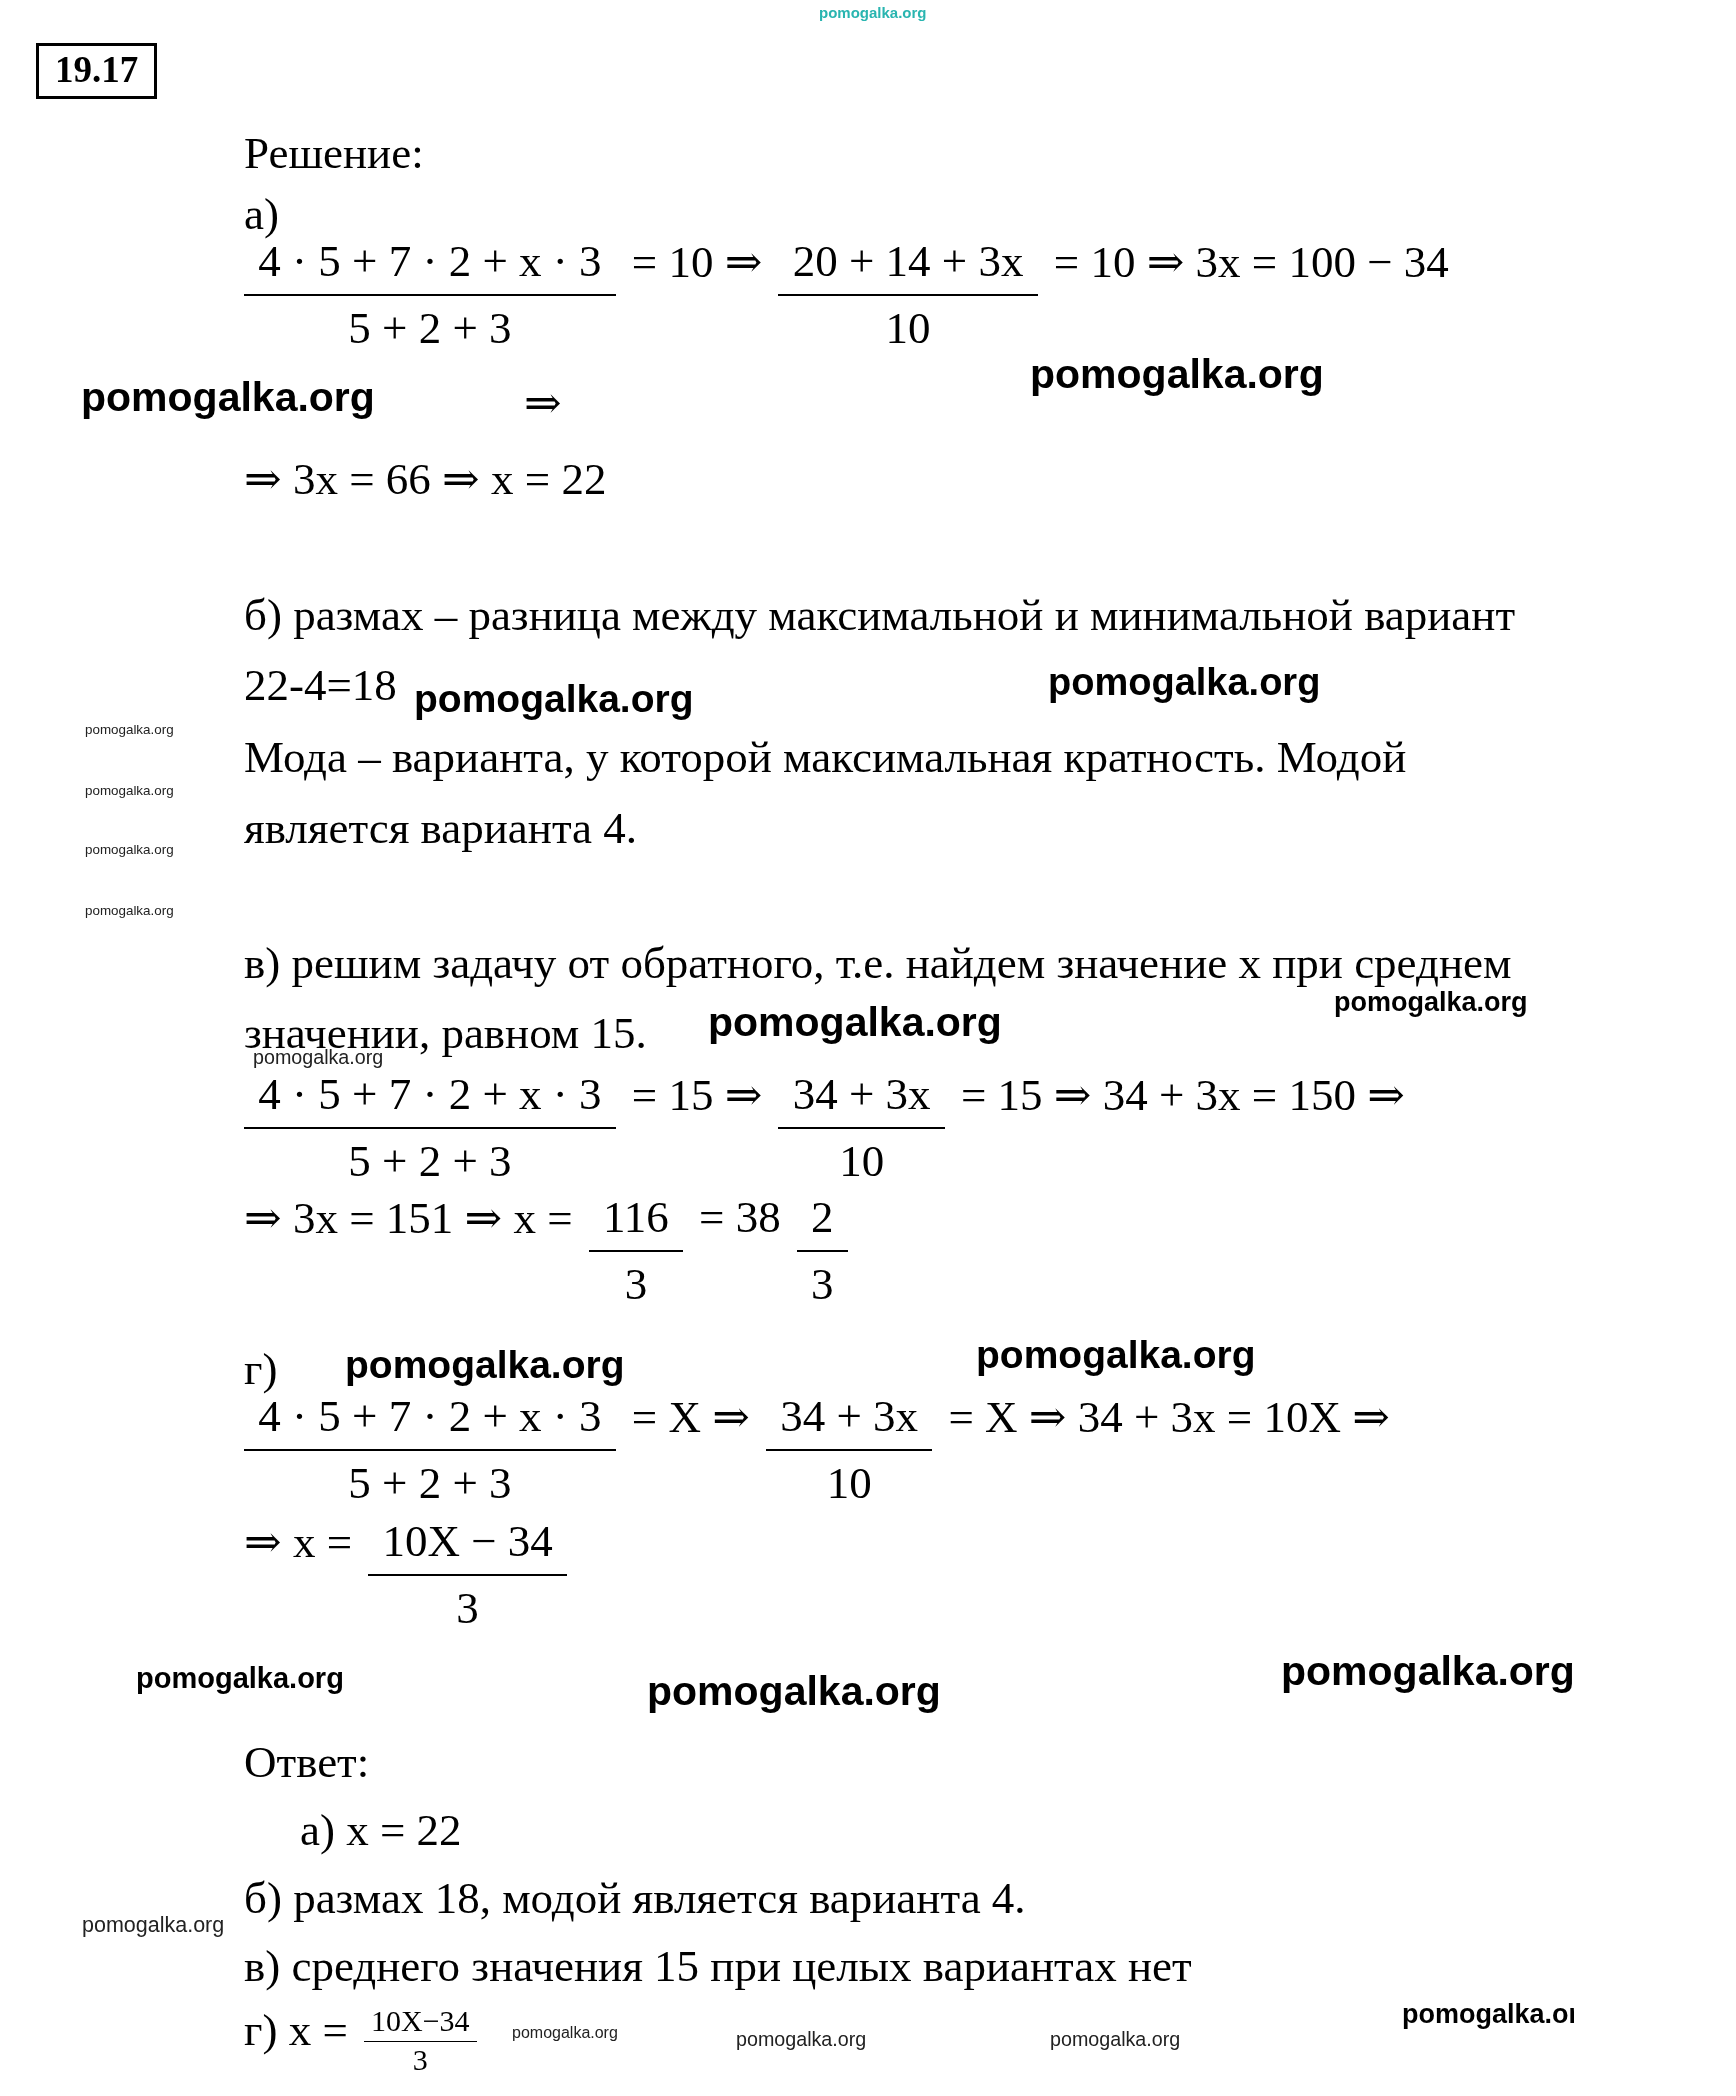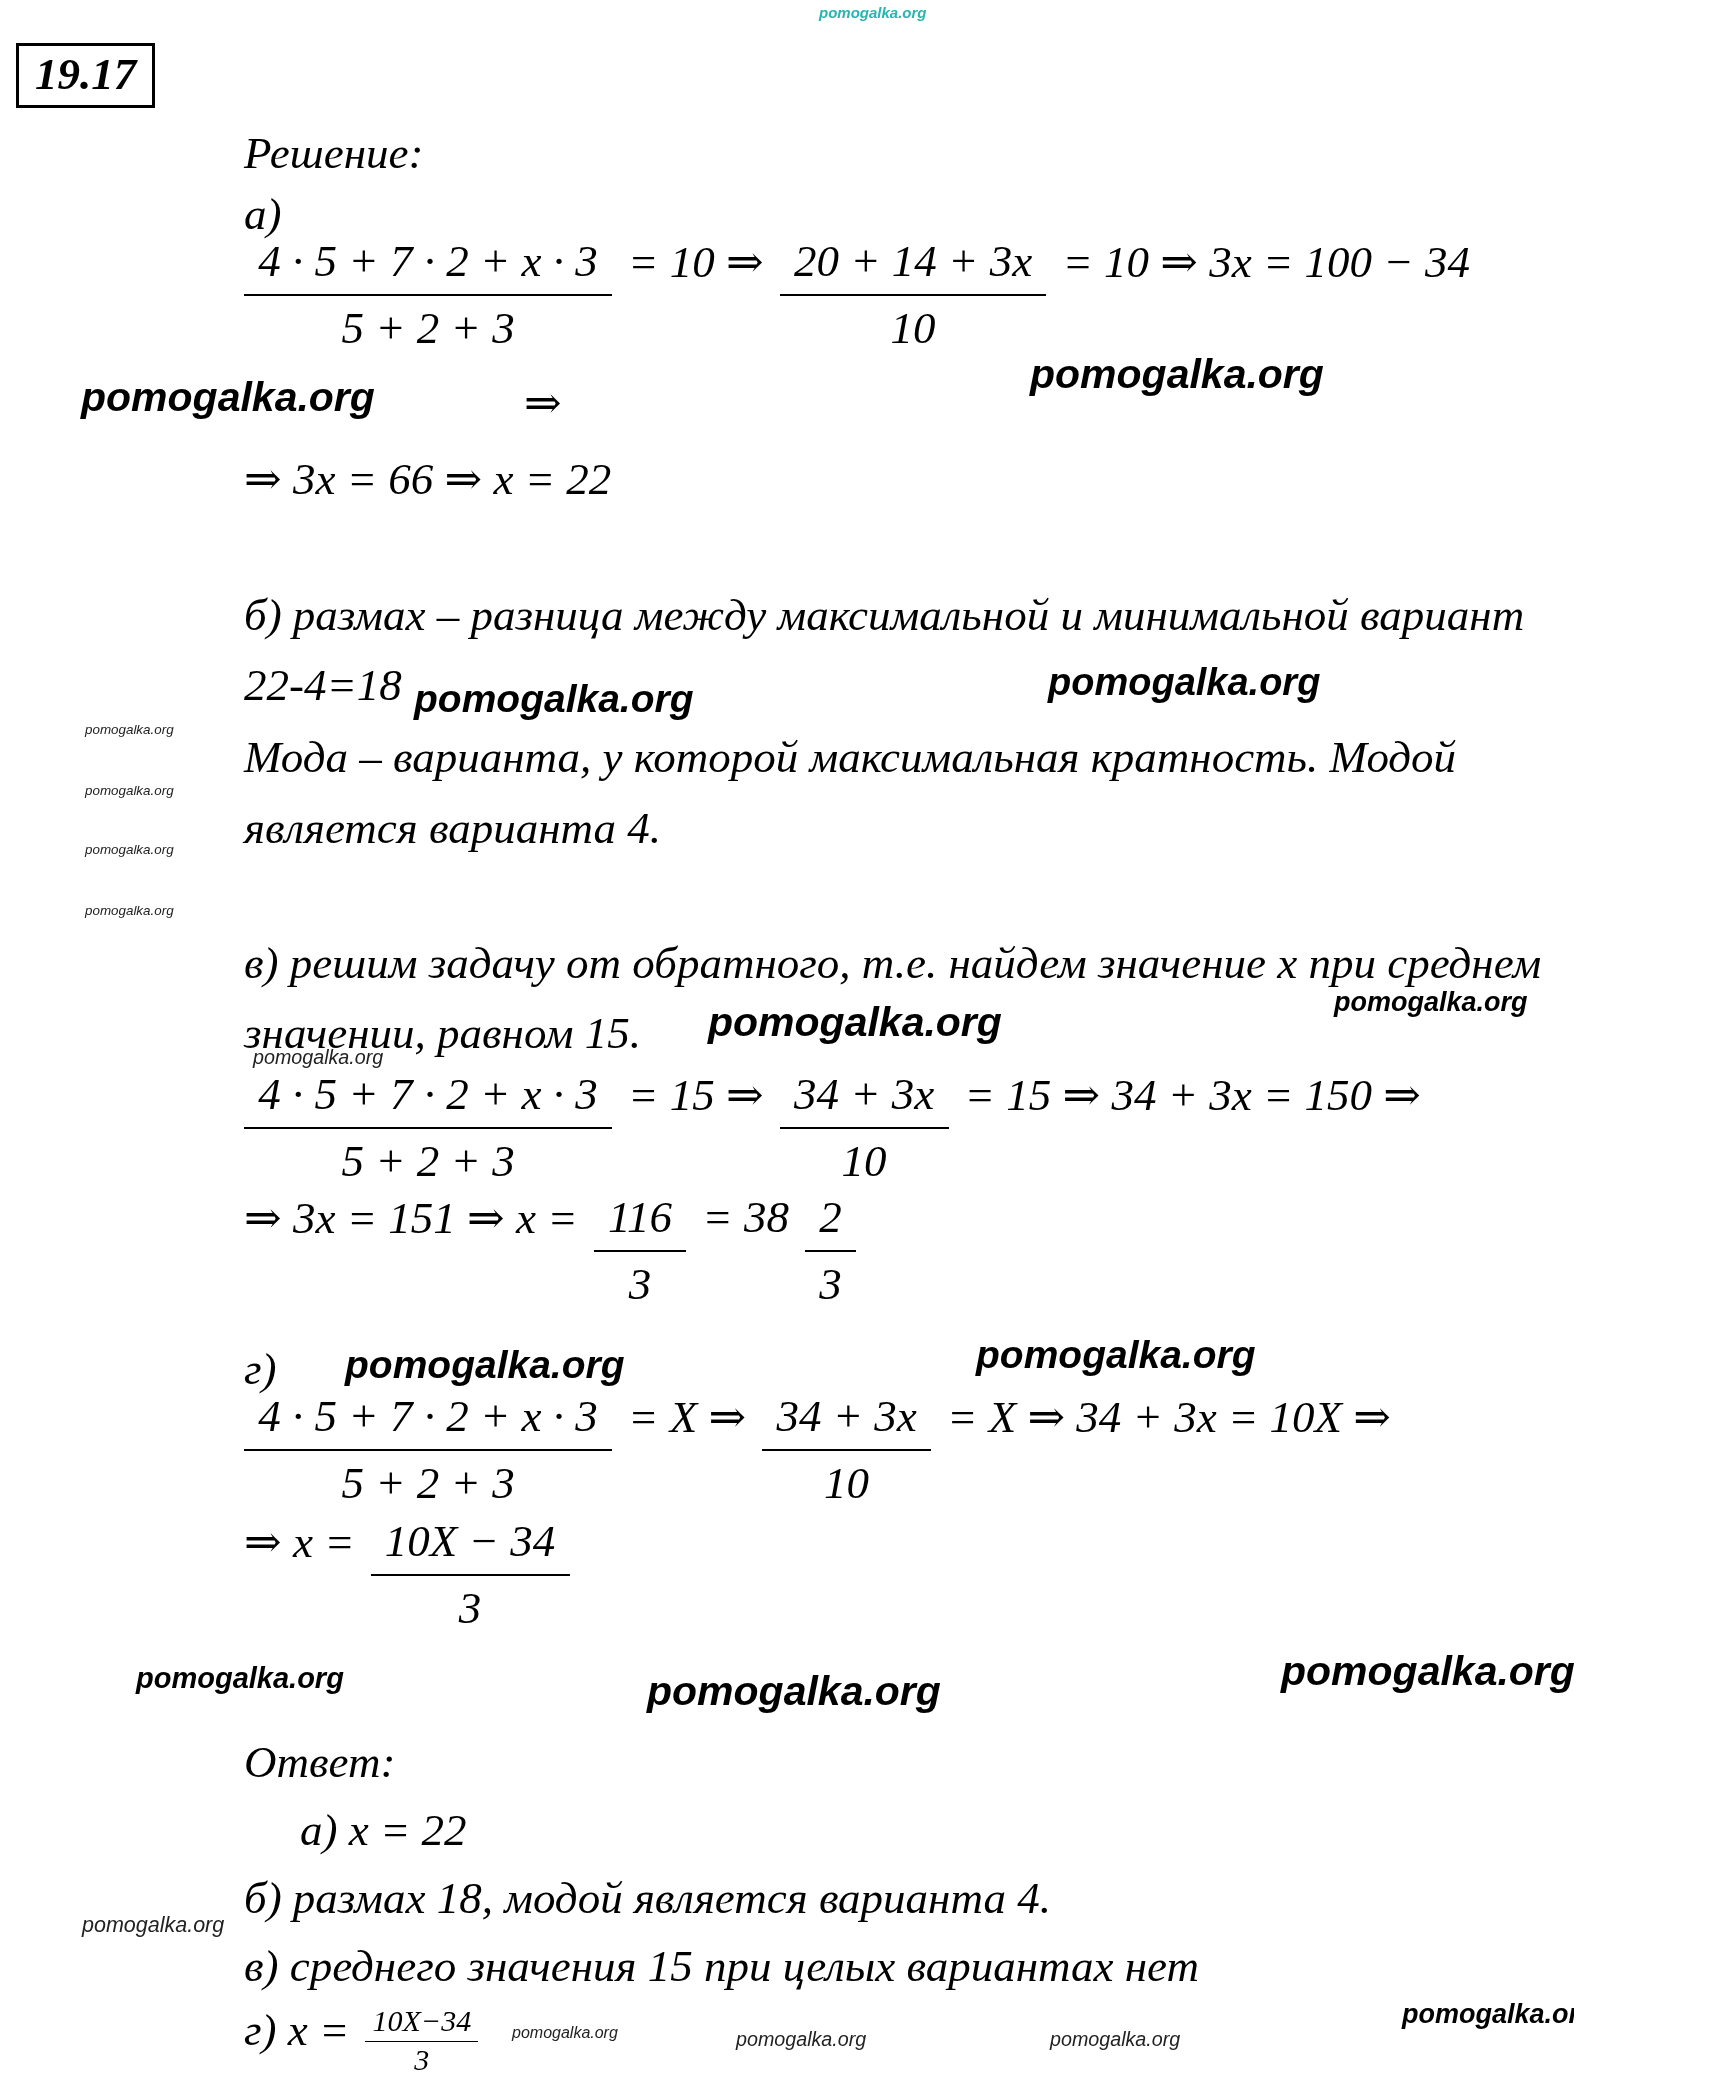--- a/index.html
+++ b/index.html
@@ -5,21 +5,20 @@
   * { margin:0; padding:0; box-sizing:border-box; }
   html,body { background:#ffffff; }
   .page {
     position:relative;
     width:1574px;
     height:2097px;
     background:#ffffff;
     color:#000;
     font-family:"Liberation Serif", "DejaVu Serif", serif;
     overflow:hidden;
-    font-style:italic;
   }
   .text-line {
     position:absolute;
     font-size:45px;
     white-space:nowrap;
   }
   .math-line {
     position:absolute;
     display:flex;
     align-items:flex-start;
@@ -33,24 +32,24 @@
     align-items:center;
     text-align:center;
   }
   .frac .num { border-bottom:2.7px solid #000; padding:0 14.3px 7.2px; }
   .frac .den { padding:5.4px 14.3px 0; }
   .frac-sm { font-size:30px; }
   .frac-sm .num { border-bottom:1.8px solid #000; padding:0 7.2px 2.7px; }
   .frac-sm .den { padding:1.8px 7.2px 0; }
   .problem-box {
     position:absolute;
-    left:16px; top:43px;
+    left:36px; top:43px;
     border:3.6px solid #000;
     padding:1.8px 16px 5.4px;
-    font-size:45px;
+    font-size:37px;
     font-weight:bold;
   }
   .wm {
     position:absolute;
     font-family:"Liberation Sans", "DejaVu Sans", sans-serif;
     font-weight:700;
     color:#000;
     white-space:nowrap;
   }
   .wm.light { font-weight:400; color:#222; }

